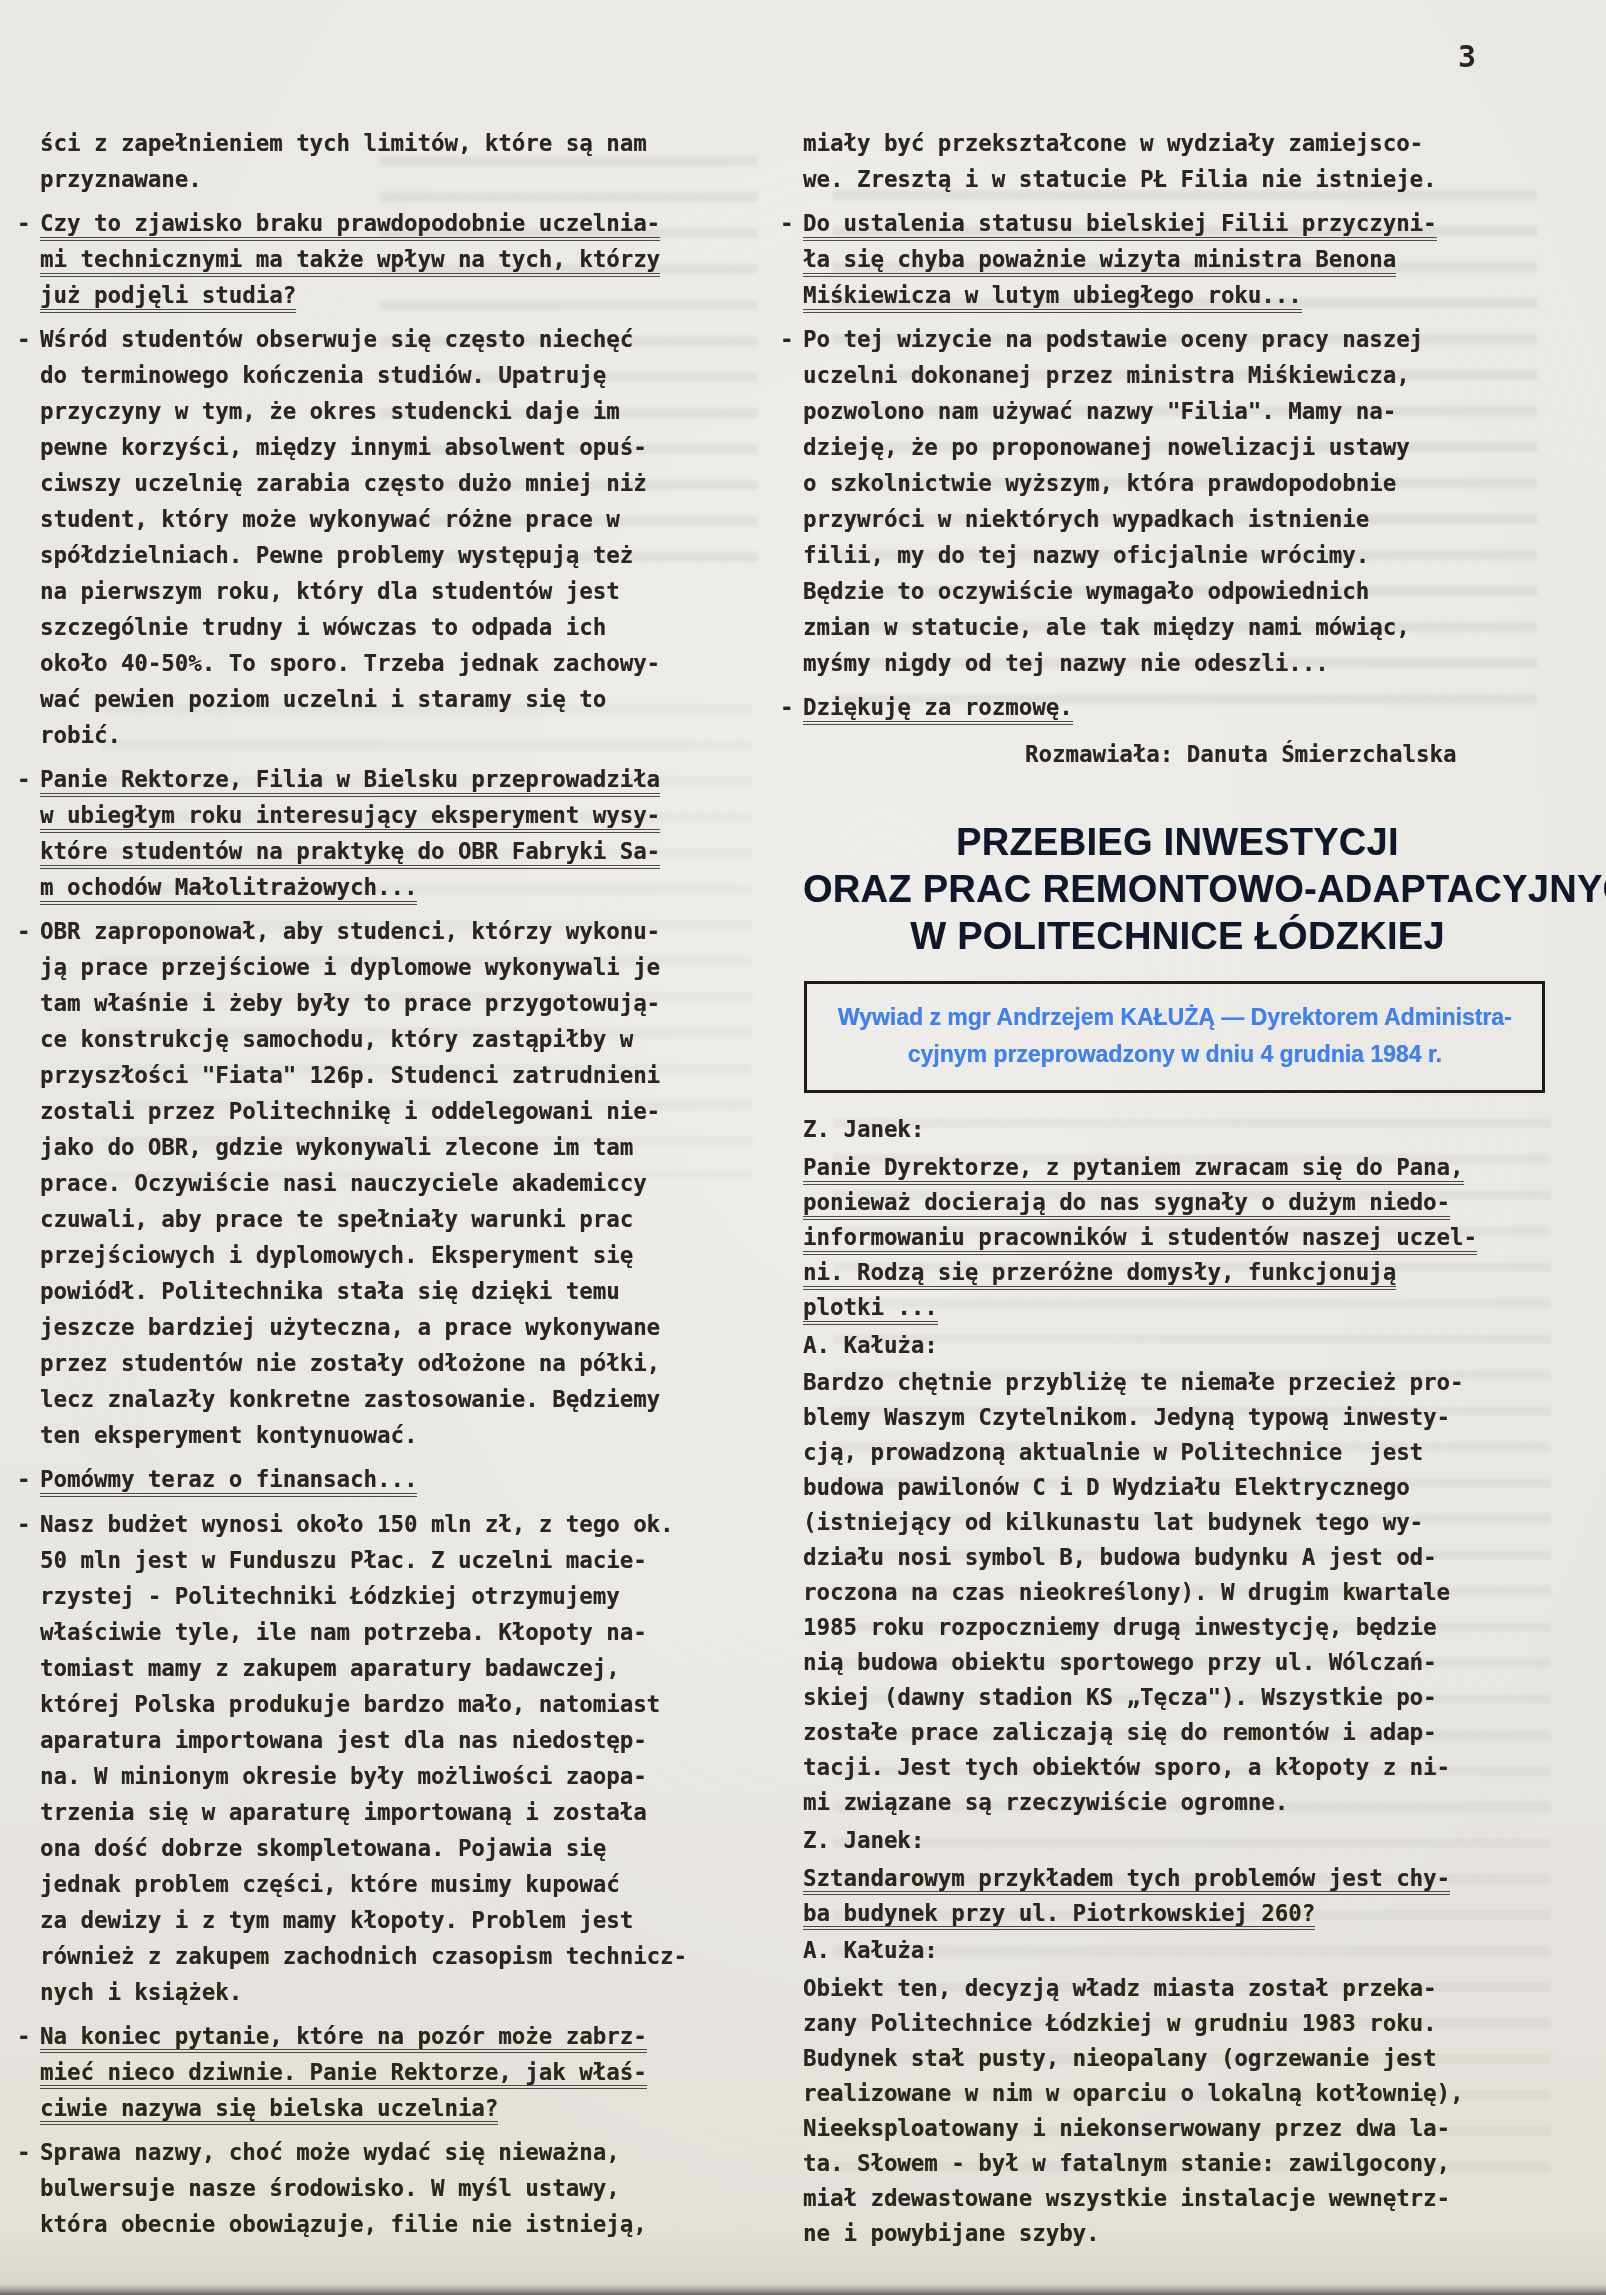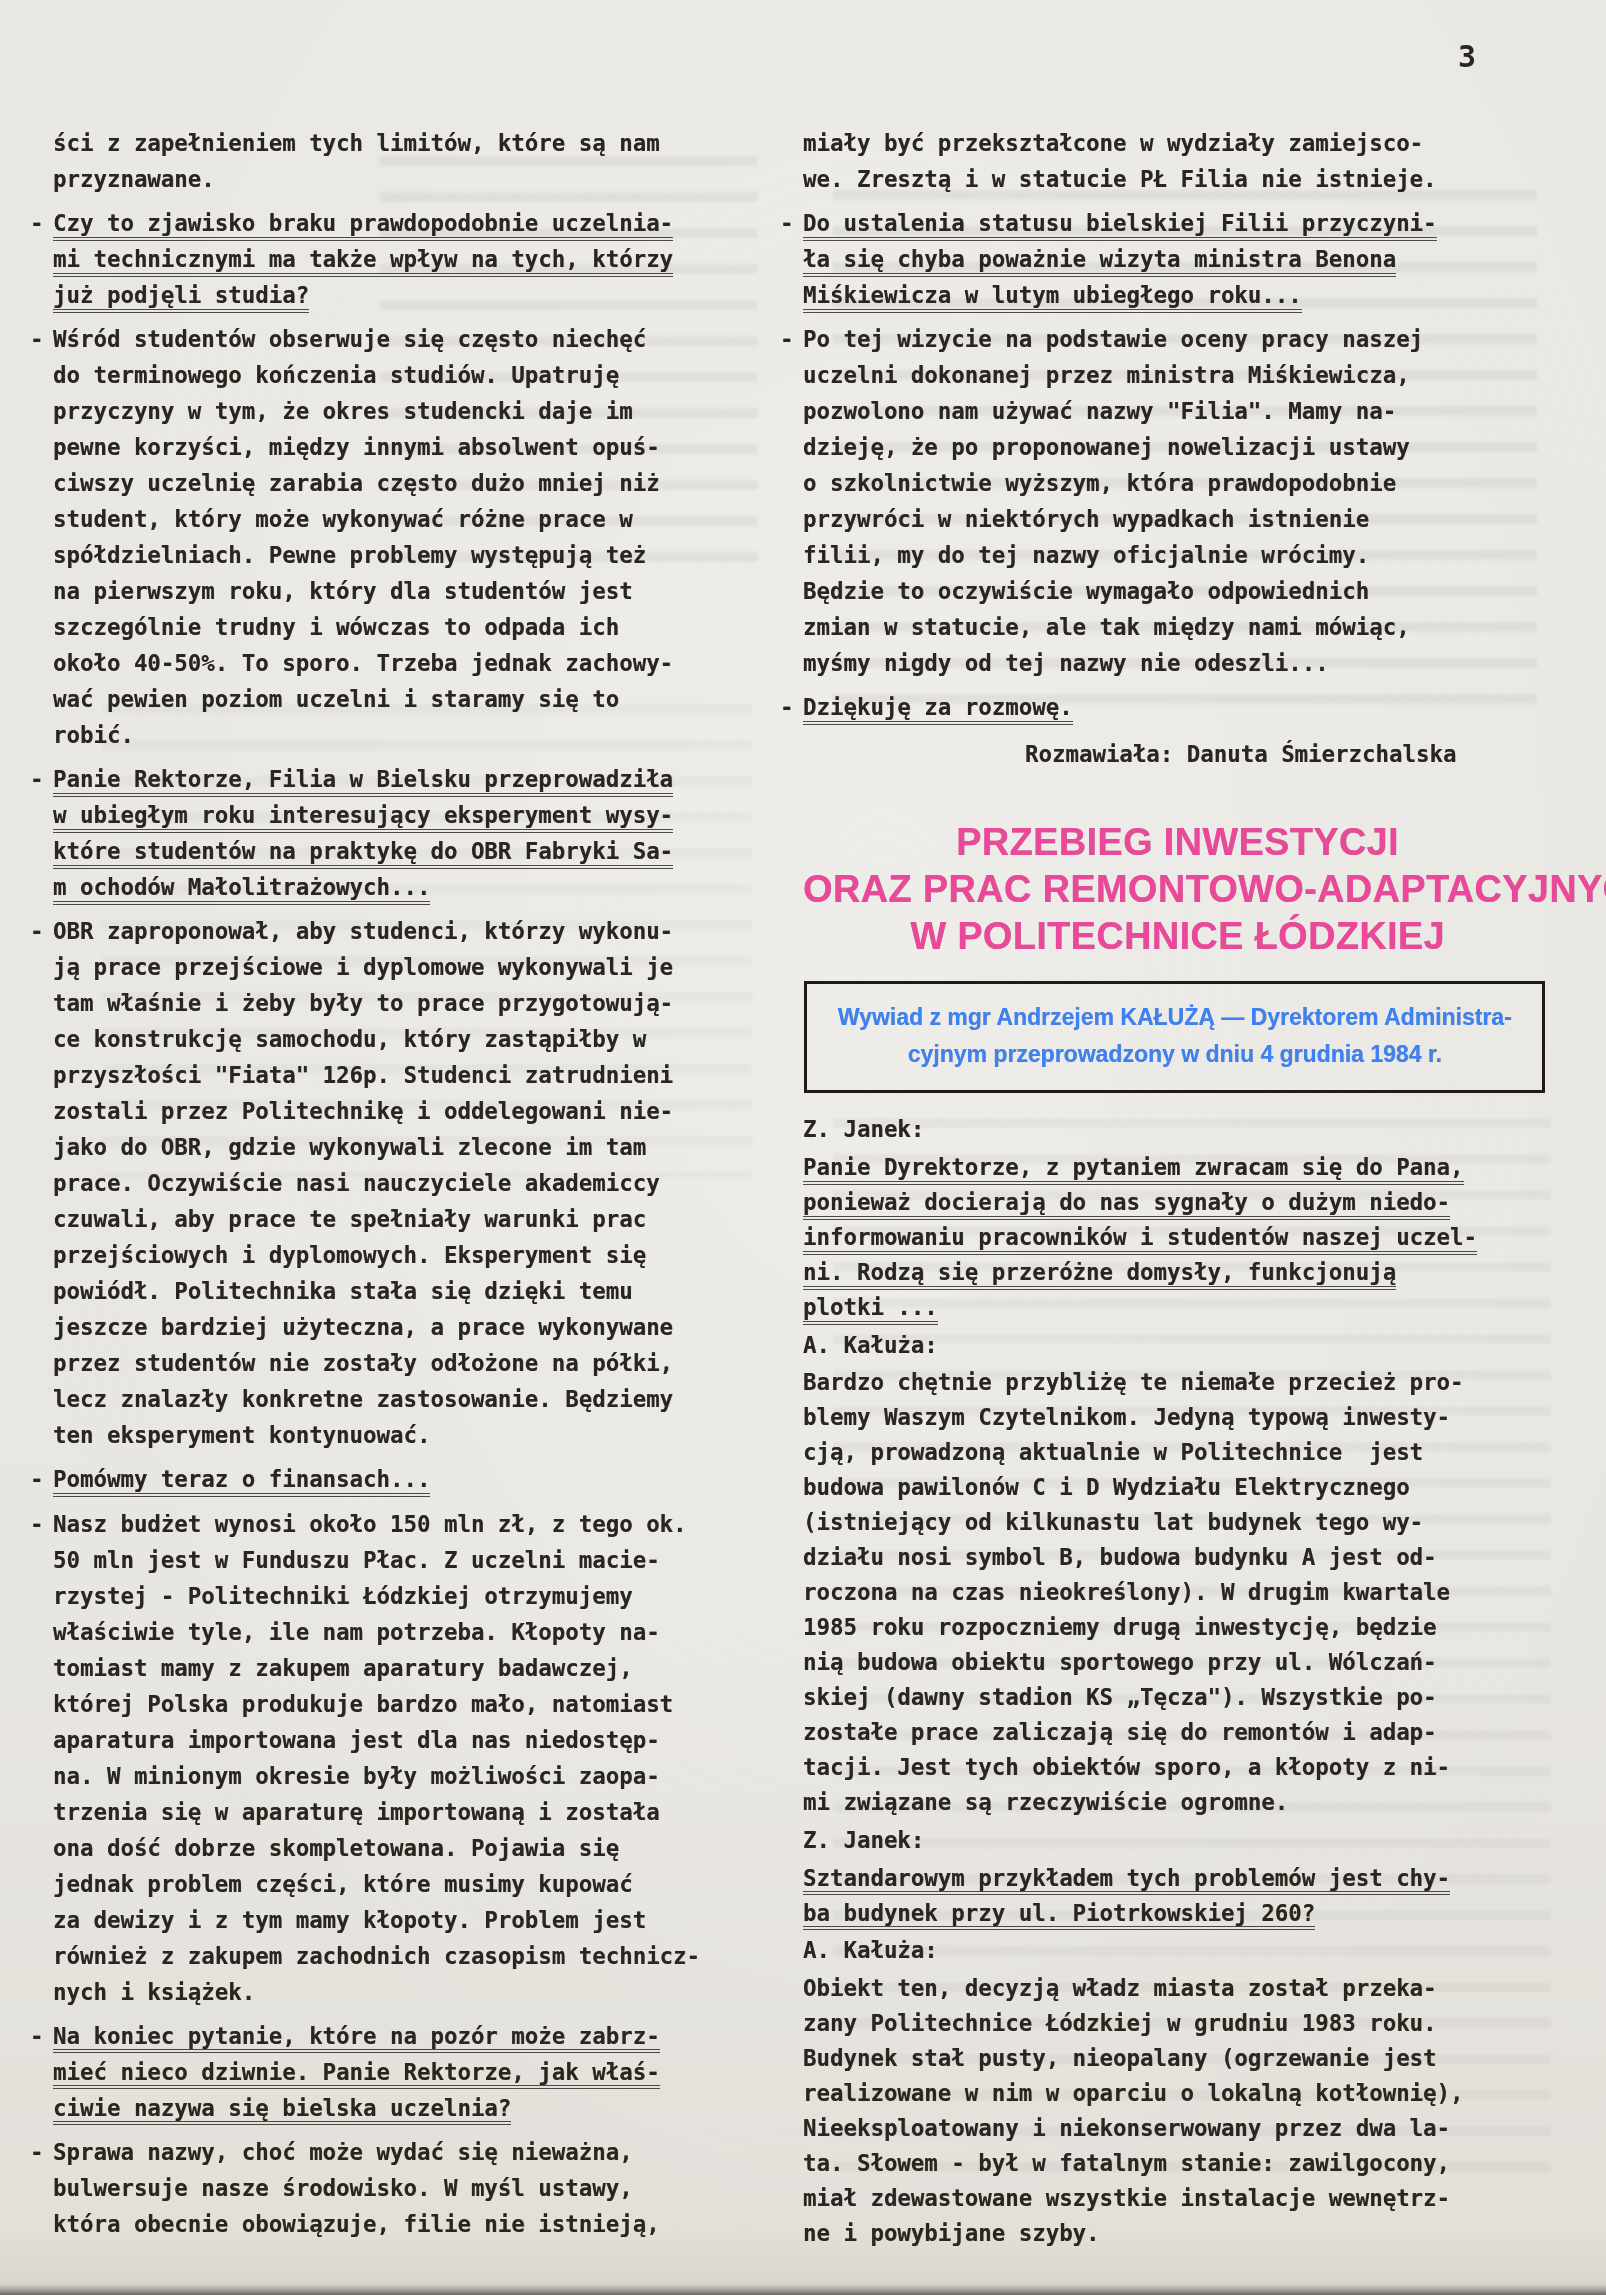--- a/index.html
+++ b/index.html
@@ -13,35 +13,35 @@
   .page-number {
     position:absolute; left:1458px; top:39px;
     font-size:30px; font-weight:700; color:#2a2722;
   }
   .col {
     position:absolute; top:125px;
     font-size:22.4px; line-height:36px; font-weight:700;
     color:#29251f;
     text-shadow:0.3px 0.4px 0.5px rgba(41,37,31,.45);
   }
-  #left-col  { left:53px;  width:706px; }
+  #left-col  { left:40px;  width:706px; }
   #right-col { left:803px; width:749px; }
   .para { position:relative; margin:0 0 8.1px 0; }
   .para .dash { position:absolute; left:-23px; top:0; }
   .line { white-space:pre; }
   .para.u .line {
     border-bottom:4.7px double rgba(41,37,31,.82);
     padding-bottom:0.7px;
   }
   .byline { margin:11px 0 0 222px; }
   .headline {
     font-family:"Liberation Sans","DejaVu Sans",sans-serif;
     font-weight:700; font-size:38px; line-height:47px;
     text-align:center; letter-spacing:0.3px;
-    margin:47px 0 0 0; color:#ec4899;
+    margin:47px 0 0 0; color:#0f172a;
     text-shadow:0.3px 0.3px 0.5px rgba(29,26,21,.4);
   }
   .box {
     border:3.4px solid #1f1c17; margin:20.3px 6.8px 0 1.4px;
     padding:15px 13.5px 17.6px 13.5px; text-align:center;
     font-family:"Liberation Sans","DejaVu Sans",sans-serif;
     font-weight:700; font-size:23px; line-height:37px; color:#3b82f6;
     text-shadow:0.3px 0.3px 0.5px rgba(29,26,21,.4);
   }
   .interview { margin-top:19px; line-height:35px; }

